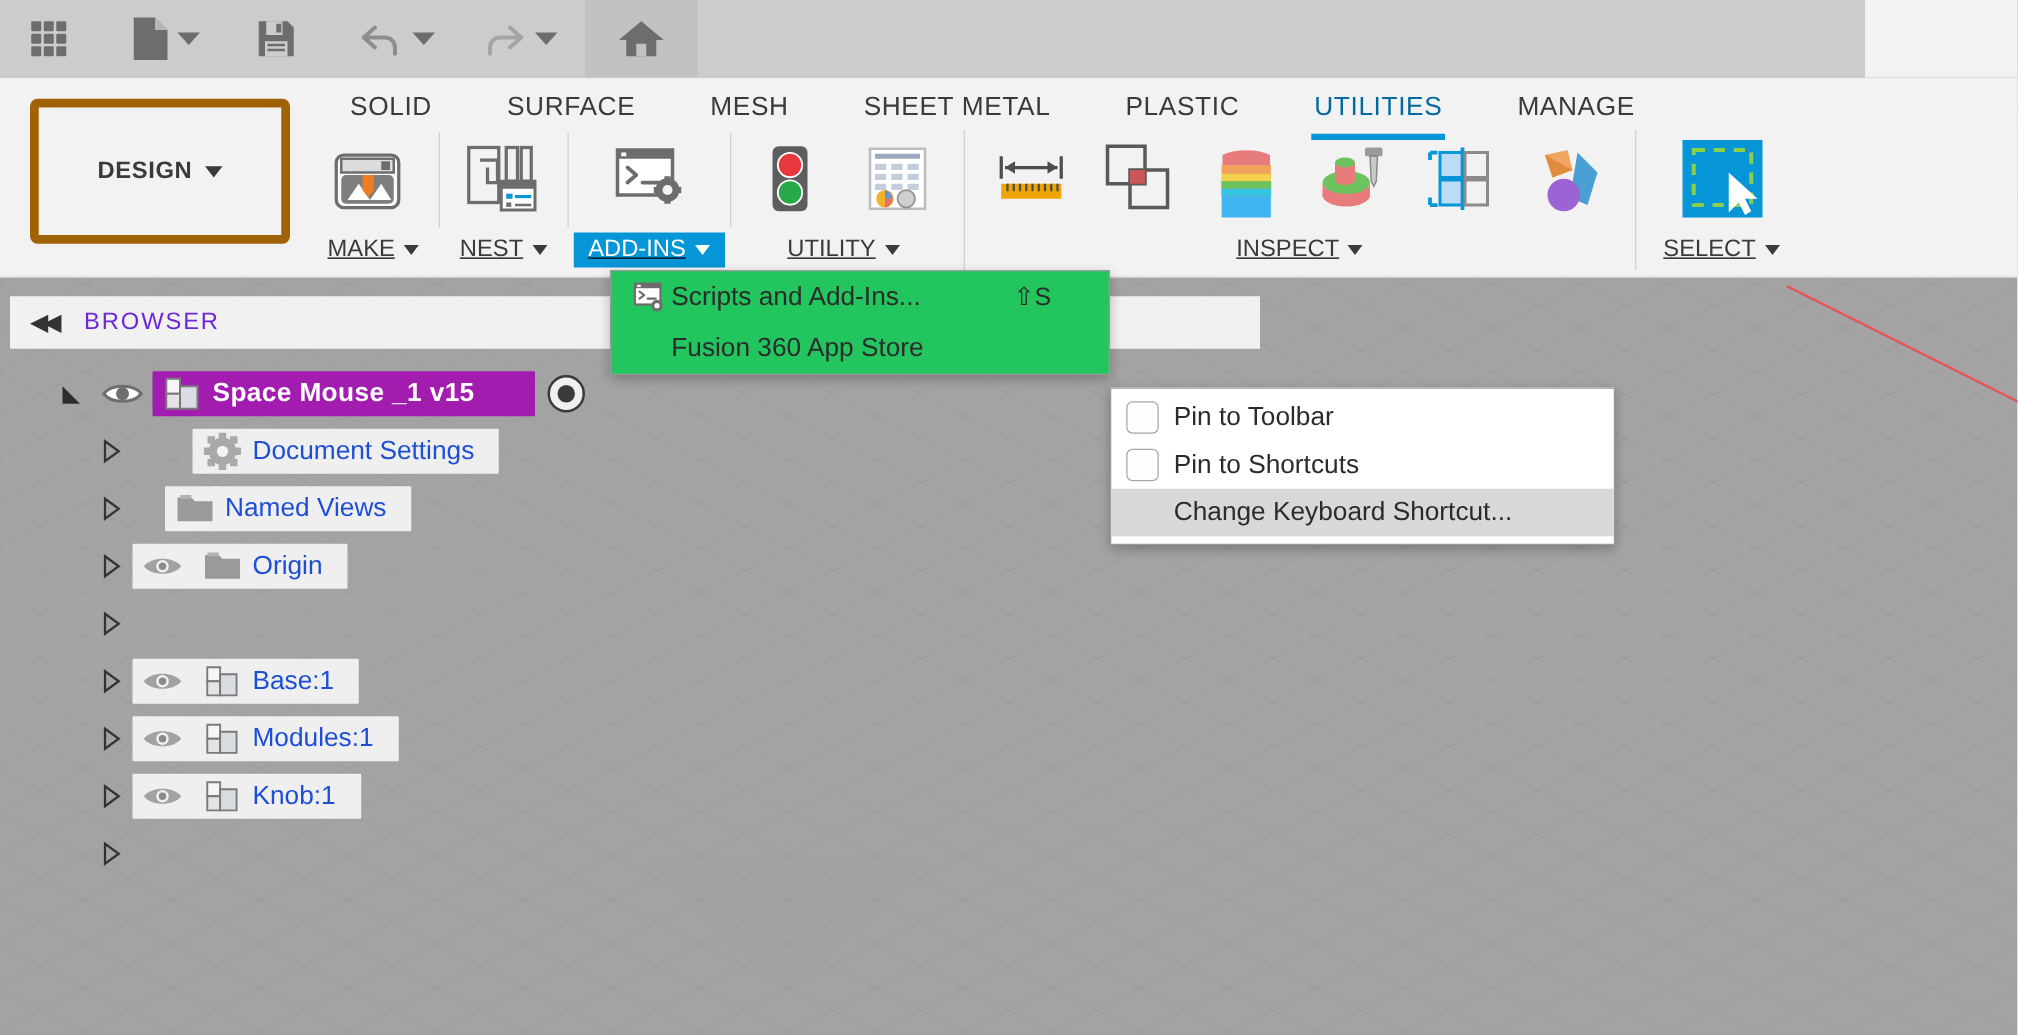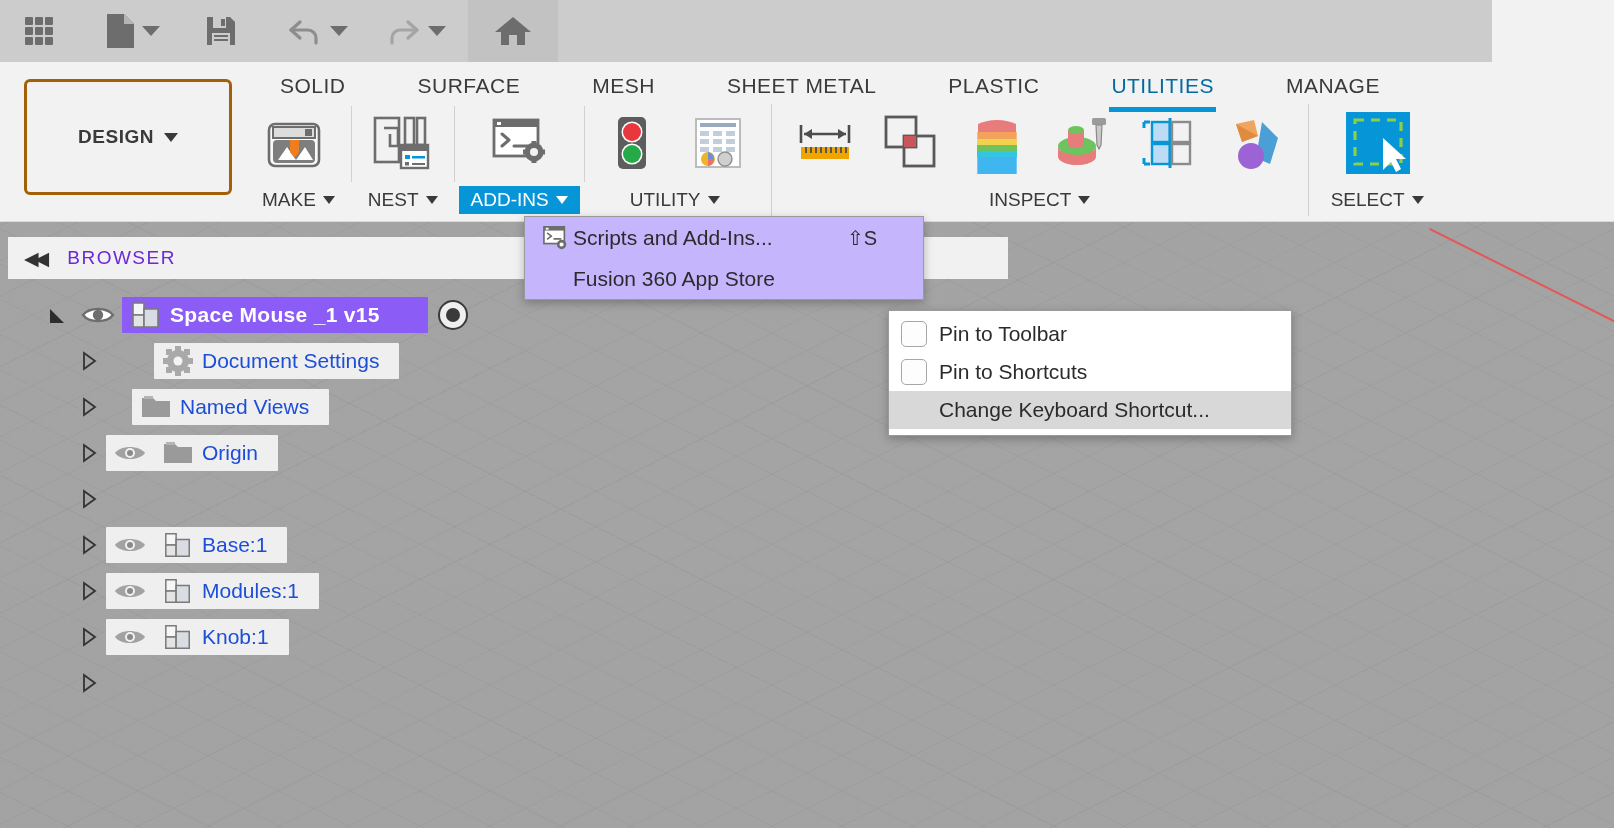--- a/index.html
+++ b/index.html
@@ -59,54 +59,54 @@
   }
 
   
   #ribbon {
     position: absolute; left: 0; top: 62px; width: 1614px; height: 160px;
     background: #f2f2f2; z-index: 19;
     border-bottom: 1px solid #dadada;
   }
   #ribbon-tabs {
     position: absolute; left: 250px; top: 4px; height: 40px;
-    display: flex; align-items: center; gap: 12px;
+    display: flex; align-items: center; gap: 0;
   }
   .ribbon-tab {
     font-size: 21px; color: #3a3a3a; letter-spacing: .5px;
     padding: 4px 30px; position: relative; cursor: default; white-space: nowrap;
   }
   .ribbon-tab.active { color: #0369a1; }
   .ribbon-tab.active::after {
     content: ""; position: absolute; left: 28px; right: 28px; bottom: -10px;
     height: 5px; background: #0696d7;
   }
 
   
   #design-btn {
     position: absolute; left: 24px; top: 17px;
     width: 208px; height: 116px;
-    border: 3px solid #a16207; border-radius: 6px;
+    border: 7px solid #a16207; border-radius: 6px;
     background: #f2f2f2;
     display: flex; align-items: center; justify-content: center; gap: 10px;
     cursor: default;
   }
   #design-btn .label { font-size: 19px; font-weight: bold; color: #3a3a3a; letter-spacing: .5px; }
   #design-btn .caret {
     width: 0; height: 0;
     border-left: 7px solid transparent; border-right: 7px solid transparent;
     border-top: 9px solid #3a3a3a;
   }
 
   
   #ribbon-panels {
     position: absolute; left: 250px; top: 42px; right: 0; height: 118px;
     display: flex; align-items: flex-start;
   }
-  .panel { display: flex; flex-direction: column; align-items: center; position: relative; }
+  .panel { display: flex; flex-direction: column; align-items: center; position: relative; text-decoration: underline; }
   .panel-items { display: flex; align-items: flex-end; height: 78px; }
   .rb-item {
     width: 86px; height: 78px;
     display: flex; align-items: center; justify-content: center;
     cursor: default;
   }
   .panel-label {
     margin-top: 4px; font-size: 19px; color: #3a3a3a;
     display: flex; align-items: center; gap: 7px;
     padding: 3px 12px; cursor: default; white-space: nowrap;
@@ -137,35 +137,35 @@
   .twisty-wrap { width: 34px; display:flex; align-items:center; justify-content:center; }
   .tree-pill {
     display: flex; align-items: center; gap: 0;
     background: rgba(244,244,244,0.93); height: 36px; border-radius: 1px;
     padding-right: 14px;
   }
   .eye-cell { width: 48px; display: flex; align-items: center; justify-content: center; }
   .ico-cell { width: 48px; display: flex; align-items: center; justify-content: center; }
   .tree-label { font-size: 21px; color: #1d4ed8; white-space: nowrap; padding-right: 6px; }
 
-  .row-root .tree-pill { background: #8b5cf6; padding-right: 8px; }
+  .row-root .tree-pill { background: #a21caf; padding-right: 8px; }
   .row-root .tree-label { color: #ffffff; font-weight: bold; letter-spacing: .3px; }
 
   .radio-dot {
     width: 30px; height: 30px; border-radius: 50%;
     border: 2px solid #3a3a3a; background: #efefef;
     display: flex; align-items: center; justify-content: center;
     margin-left: 10px;
   }
   .radio-dot i { width: 14px; height: 14px; border-radius: 50%; background: #3a3a3a; display:block; }
 
   
   #addins-menu {
-    position: absolute; left: 524px; top: 216px; width: 400px;
-    background: #c4b5fd; border: 1px solid #9a9a9a;
+    position: absolute; left: 488px; top: 216px; width: 400px;
+    background: #22c55e; border: 1px solid #9a9a9a;
     box-shadow: 0 3px 9px rgba(0,0,0,.26);
     z-index: 40;
   }
   .menu-item {
     height: 41px; display: flex; align-items: center;
     padding-left: 14px; cursor: default; position: relative;
   }
   .menu-item:hover, .menu-item.hl { background: #d8d8d8; }
   .menu-item .mi-icon { width: 34px; display: flex; align-items: center; justify-content: center; }
   .menu-item .mi-label { font-size: 21px; color: #2b2b2b; white-space: nowrap; }

